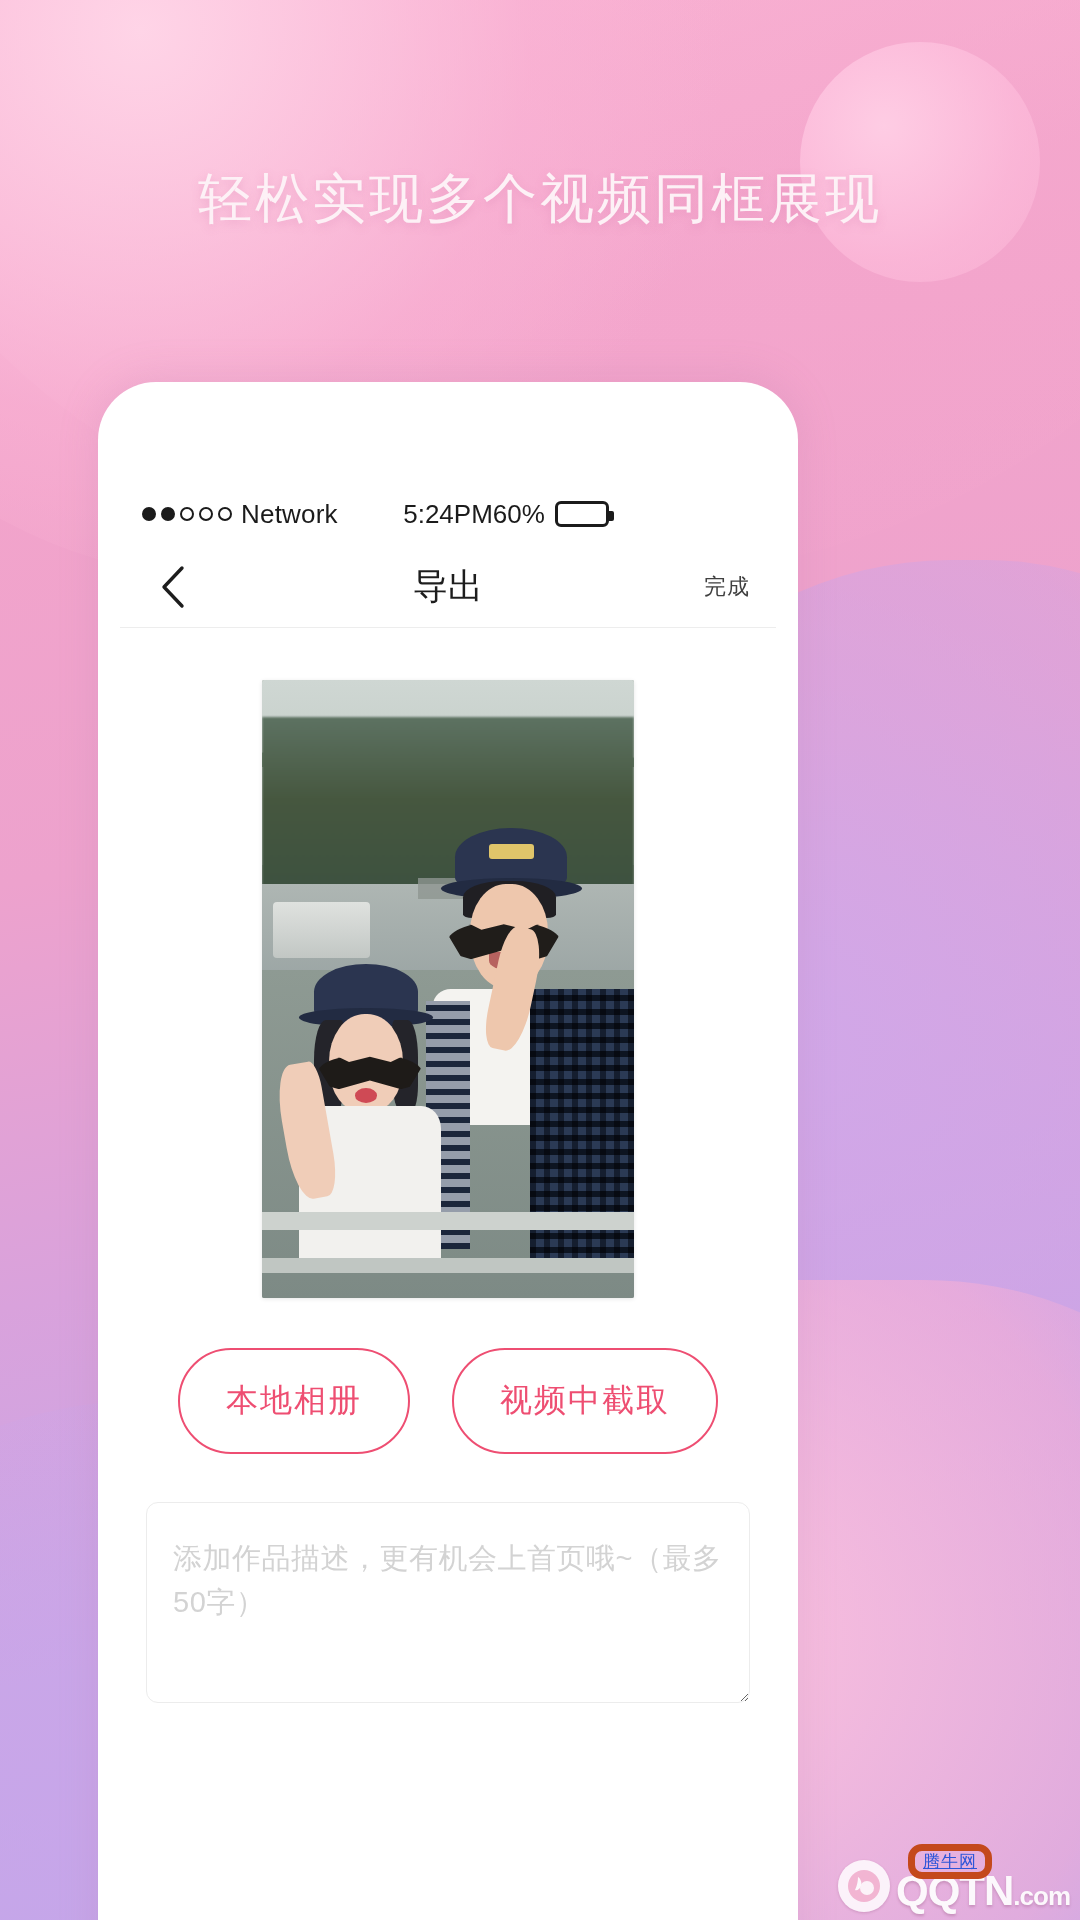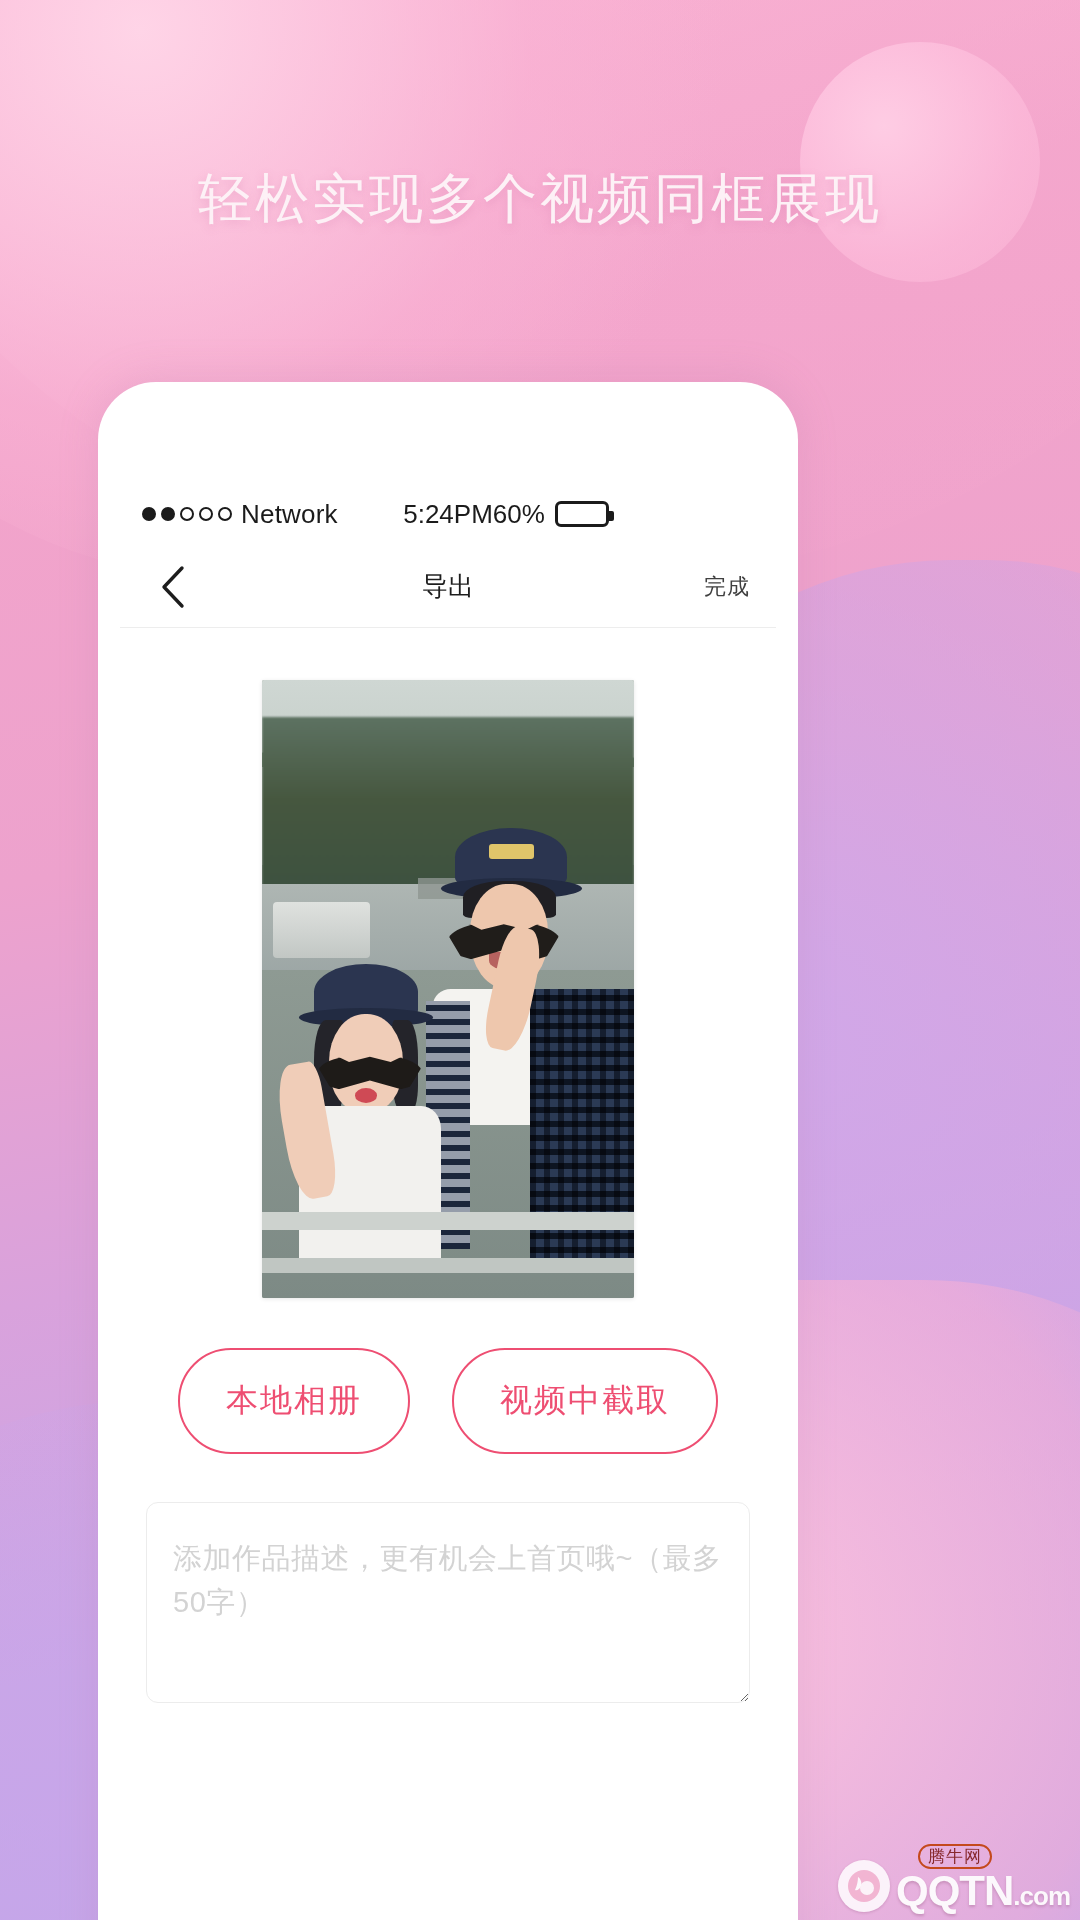--- a/index.html
+++ b/index.html
@@ -113,21 +113,21 @@
     height:82px; display:flex; align-items:center; position:relative;
     border-bottom:1px solid #ededed;
     padding:0 26px;
   }
   .nav-back {
     width:54px; height:54px; display:flex; align-items:center; justify-content:center;
   }
   .nav-back svg { display:block; }
   .nav-title {
     position:absolute; left:0; right:0; text-align:center;
-    font-size:26px; color:#1d1d1d; pointer-events:none;
+    font-size:35px; color:#1d1d1d; pointer-events:none;
   }
   .nav-action {
     margin-left:auto; font-size:22px; color:#404040; letter-spacing:1px;
   }
 
   
   .content { padding:0; }
   .thumb-wrap { display:flex; justify-content:center; padding-top:52px; }
   .thumb {
     width:372px; height:618px; border-radius:2px; overflow:hidden;
@@ -244,24 +244,24 @@
   }
   .wm-text {
     position:relative;
     font-size:42px; font-weight:700; color:#ffffff; letter-spacing:-1px;
     text-shadow:0 2px 3px rgba(160,100,140,0.45);
     line-height:1;
   }
   .wm-text .small { font-size:26px; font-weight:700; }
   .wm-badge {
     position:absolute; right:78px; top:-26px;
-    border:2px solid #c2410c; border-radius:14px;
-    font-size:17px; font-weight:400; color:#7f1d1d;
+    border:7px solid #c2410c; border-radius:14px;
+    font-size:17px; font-weight:400; color:#1d4ed8;
     padding:2px 8px; letter-spacing:1px;
-    text-shadow:none; white-space:nowrap;
+    text-shadow:none; white-space:nowrap;text-decoration:underline;
   }
 </style>
 </head>
 <body>
 
 <div id="promo-bg">
   <div class="bg-base"></div>
   <div class="bg-swoop"></div>
   <div class="bg-tl"></div>
   <div class="bg-circle-tr"></div>

